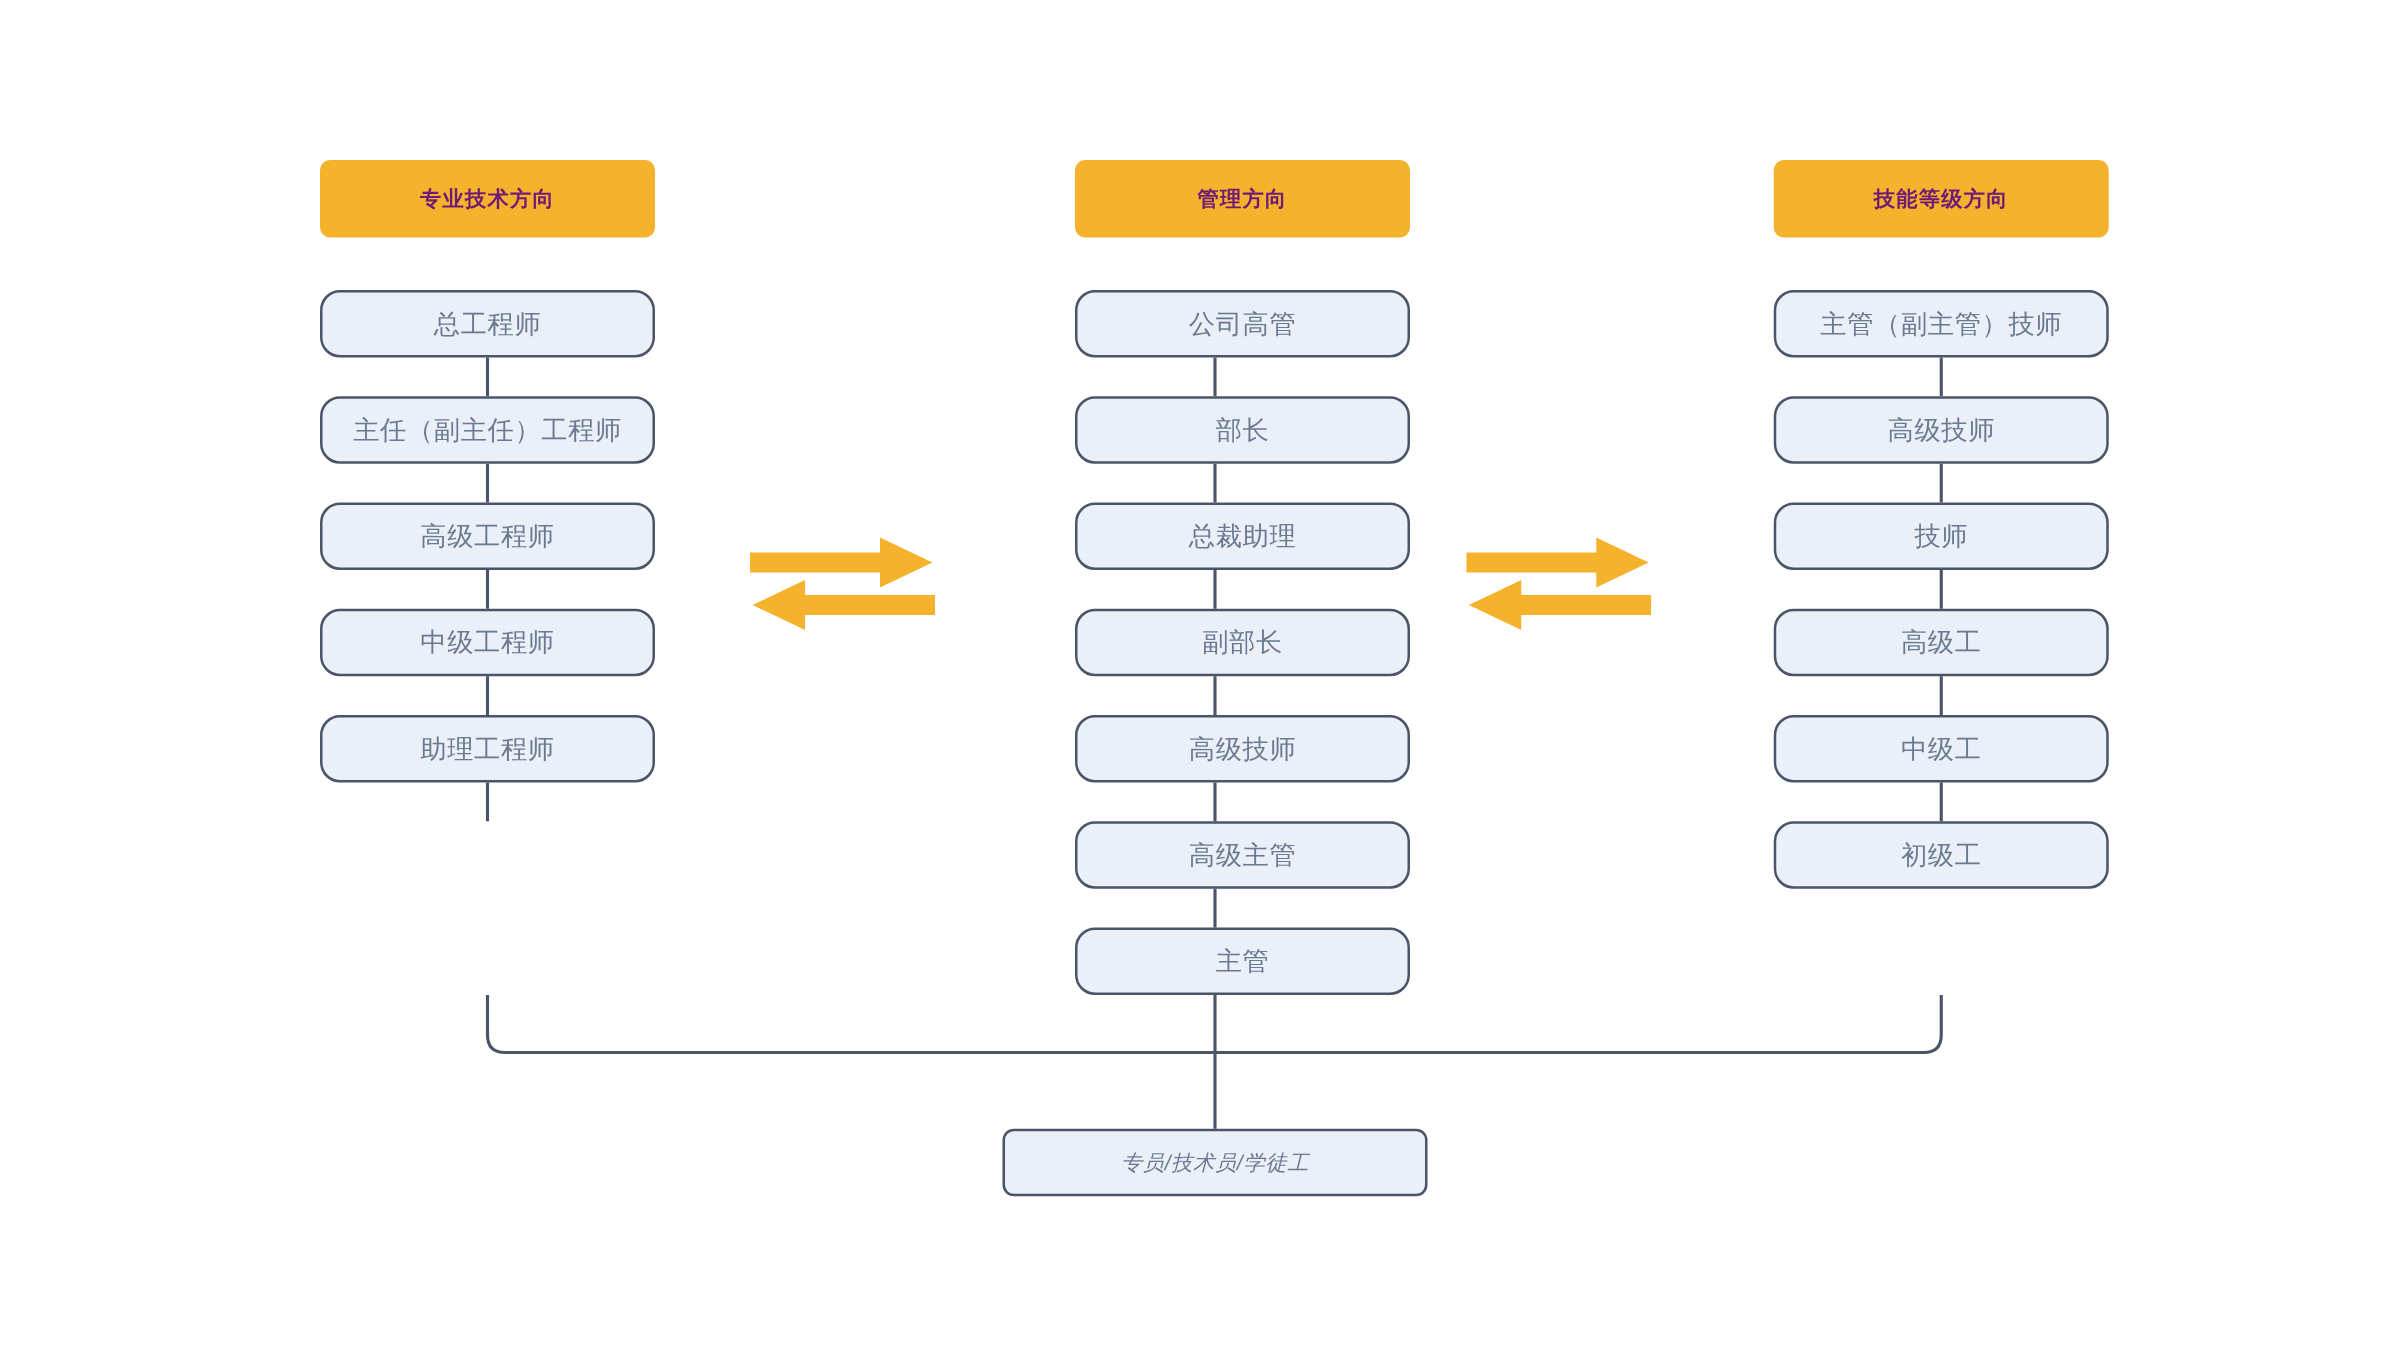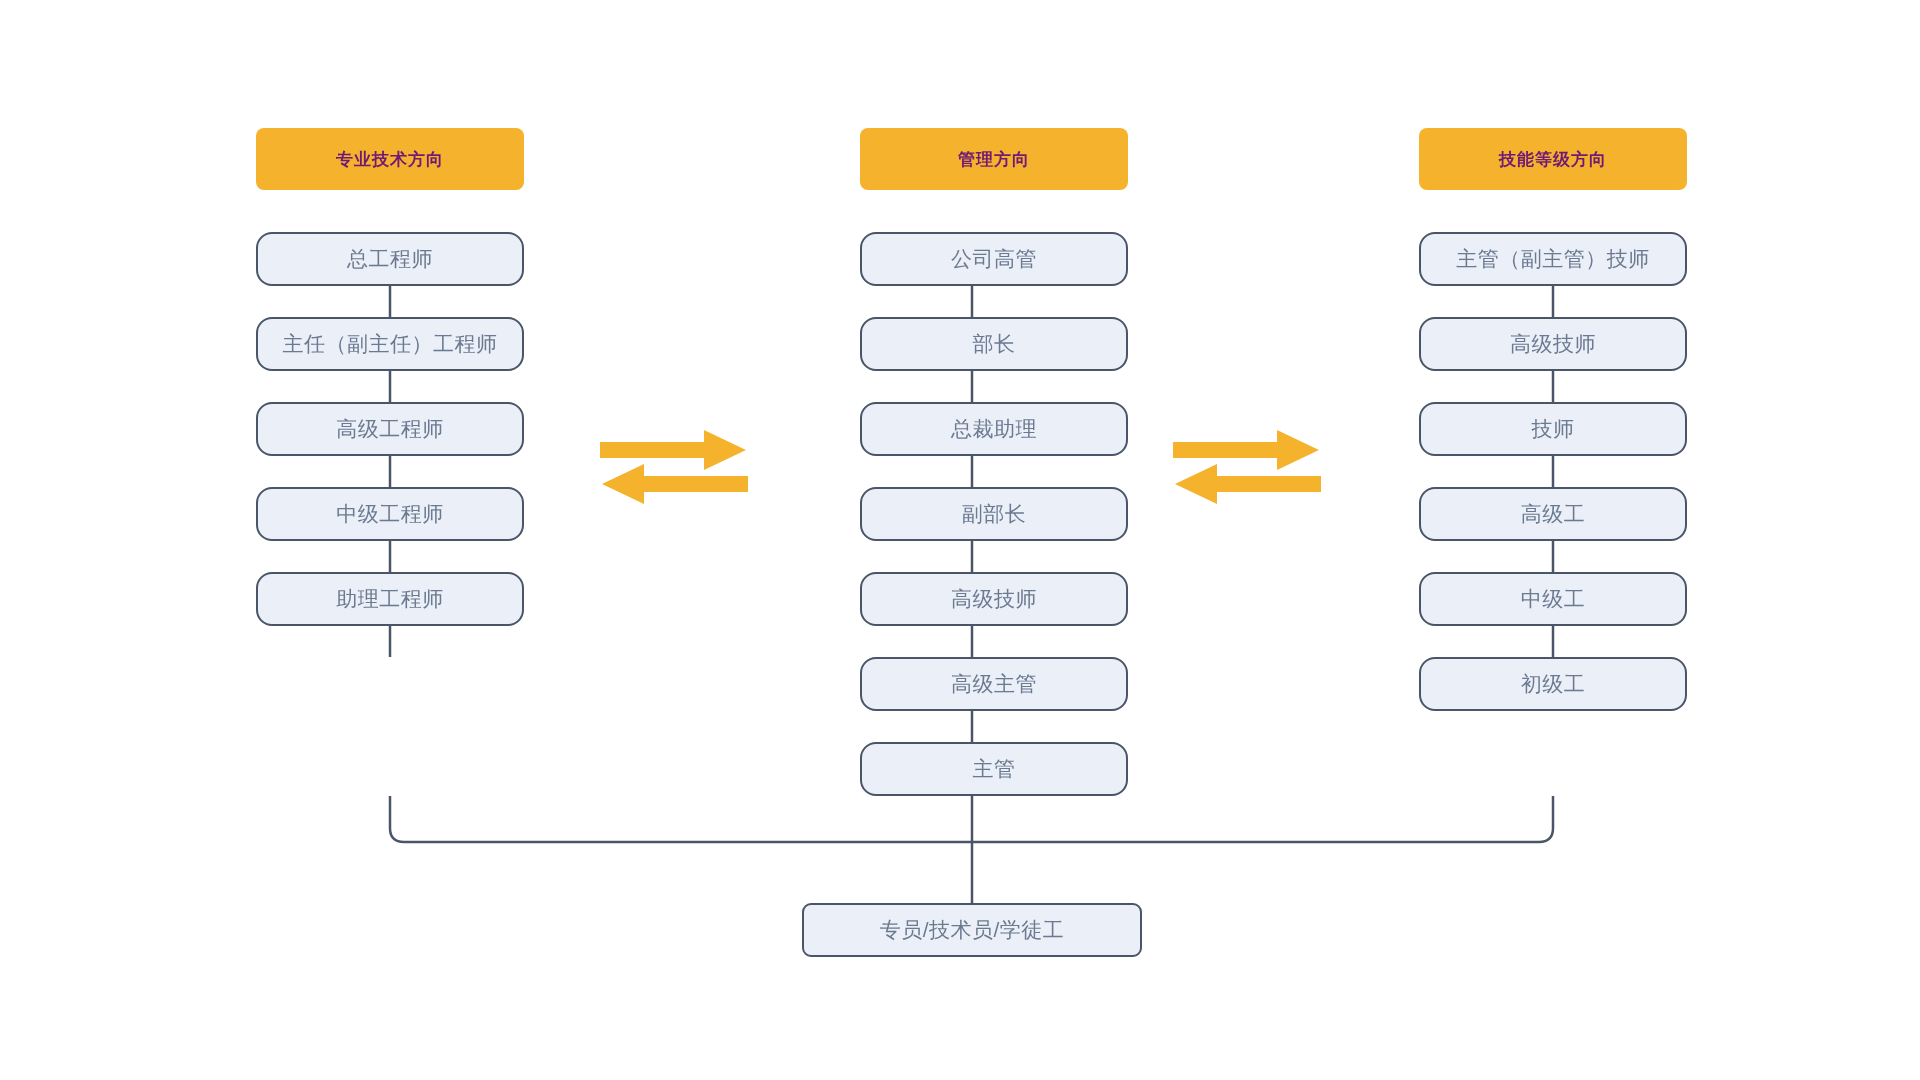--- a/index.html
+++ b/index.html
@@ -98,23 +98,24 @@
     top: 903px;
     width: 340px;
     height: 54px;
     border: 2px solid #4A5568;
     border-radius: 9px;
     background: #EBEFF8;
     color: #6B7A90;
     display: flex;
     align-items: center;
     justify-content: center;
-    font-size: 21px;
+    font-size: 17px;
     letter-spacing: 0.5px;
     box-sizing: border-box;
+    font-style: italic;
   }
 </style>
 </head>
 <body>
 
 <div id="diagram">
 
   <svg id="connectors" viewBox="0 0 1920 1080" width="1920" height="1080">
     <g stroke="#4A5568" stroke-width="2.5" fill="none" stroke-linecap="butt">
 

